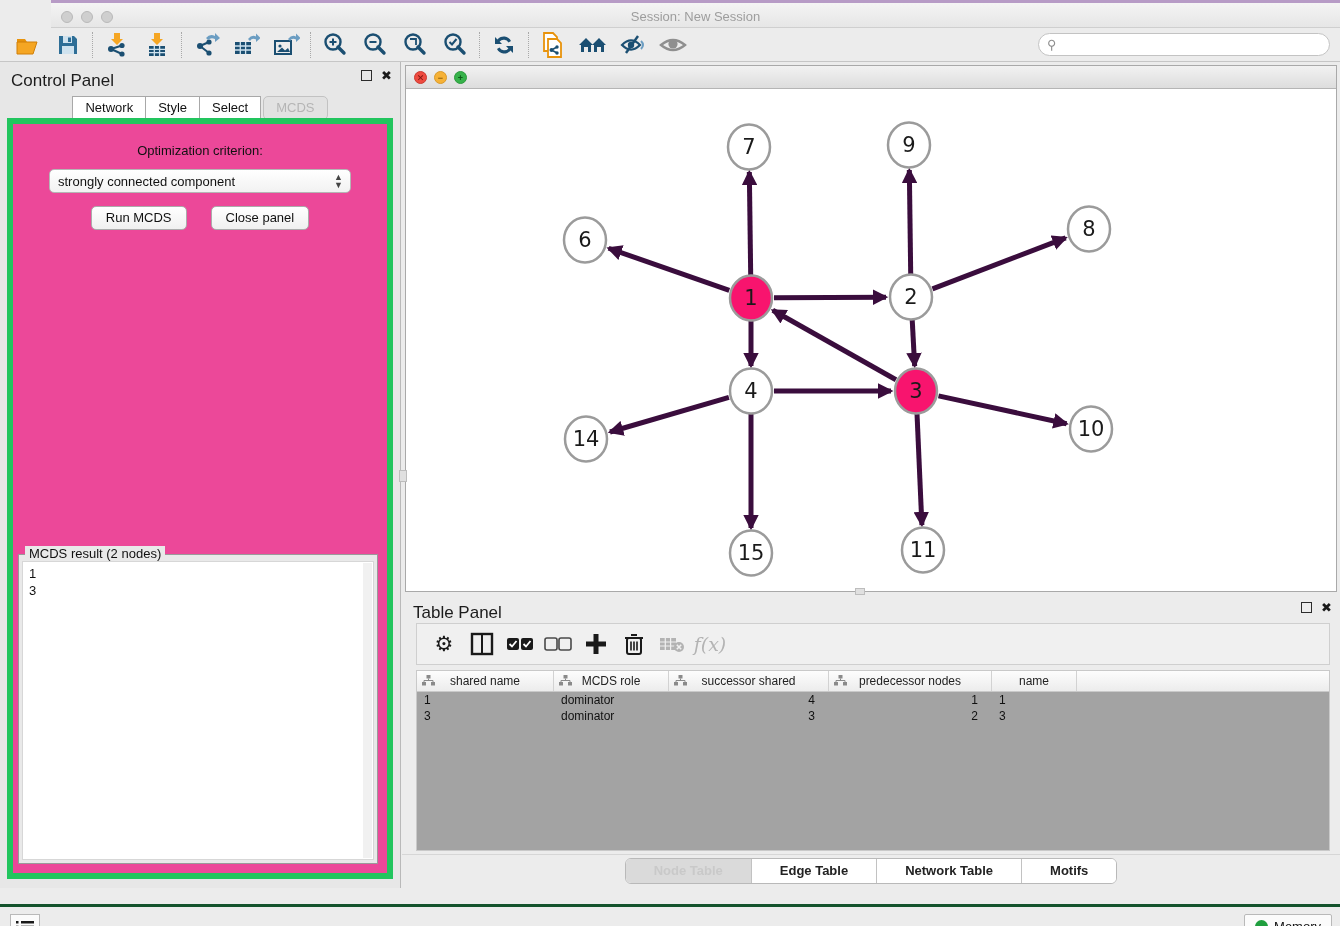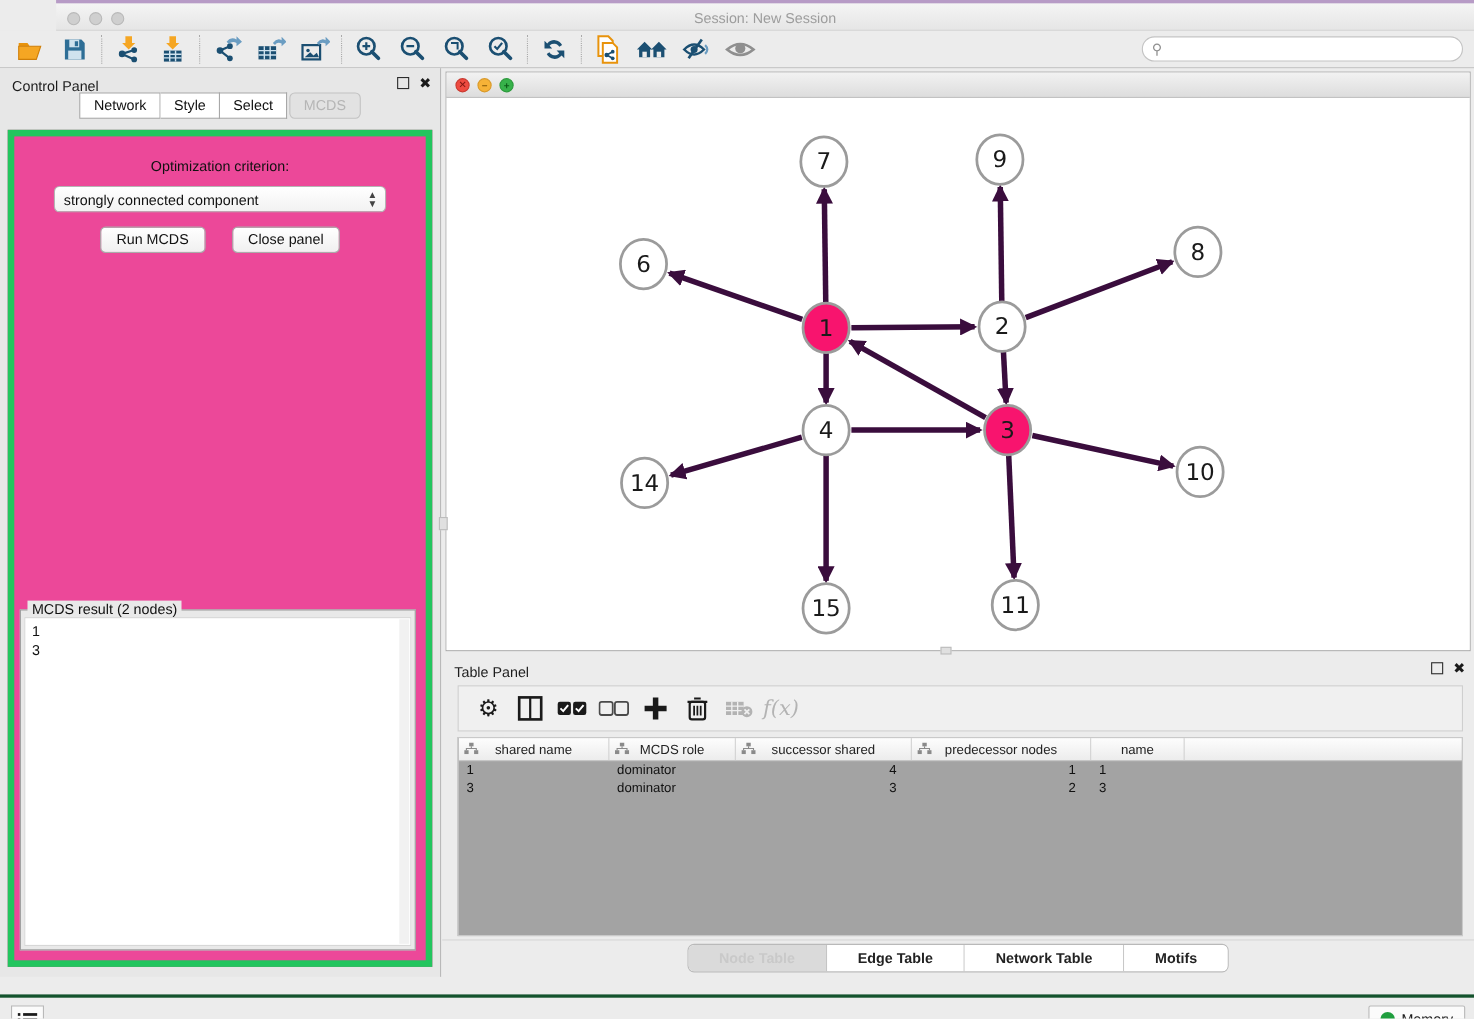--- a/index.html
+++ b/index.html
@@ -23,26 +23,26 @@
   .tb-sep { width:1px; height:26px; margin:0 4px; border-left:1px dotted #a9a9a9; }
   .search-wrap { position:absolute; right:10px; top:5px; width:292px; height:23px;
     background:#fff; border:1px solid #c3c3c3; border-radius:12px; display:flex; align-items:center; padding:0 8px; }
   .search-glyph { color:#8f8f8f; font-size:13px; margin-right:5px; }
   .search-wrap input { border:none; outline:none; flex:1; font-size:12px; background:transparent; }
 
   
   .control-panel { position:absolute; left:0; top:62px; width:401px; bottom:38px;
     background:#e7e7e7; border-right:1px solid #b9b9b9; }
   .cp-header { position:absolute; left:0; right:0; top:0; height:33px; }
-  .panel-title { position:absolute; left:11px; top:9px; font-size:13px; color:#1c1c1c; }
+  .panel-title { position:absolute; left:11px; top:9px; font-size:17px; color:#1c1c1c; }
   .panel-icons { position:absolute; right:8px; top:8px; display:flex; gap:9px; align-items:center; }
   .float-glyph { width:11px; height:11px; border:1.5px solid #2c2c2c; background:transparent; }
   .close-glyph { font-size:13px; font-weight:bold; color:#1a1a1a; line-height:11px; }
 
-  .cp-tabs { position:absolute; top:22px; left:0; right:0; display:flex; justify-content:center; }
+  .cp-tabs { position:absolute; top:34px; left:0; right:0; display:flex; justify-content:center; }
   .cp-tab { background:#fff; border:1px solid #a8a8a8; border-left:none; padding:3px 12px 4px;
     font-size:13px; color:#111; cursor:pointer; }
   .cp-tab:first-child { border-left:1px solid #a8a8a8; }
   .cp-tab.active { background:#e2e2e2; color:#b5b5b5; border:1px solid #c2c2c2;
     border-radius:5px; margin-left:2px; }
 
   .cp-content { position:absolute; left:7px; right:7px; top:56px; bottom:9px;
     background:#ec4899; border:6px solid #22c55e; }
   .crit-label { text-align:center; margin-top:19px; font-size:13px; color:#111; }
   .crit-select { margin:11px 36px 0 36px; height:24px; background:linear-gradient(#ffffff,#f2f2f2);

